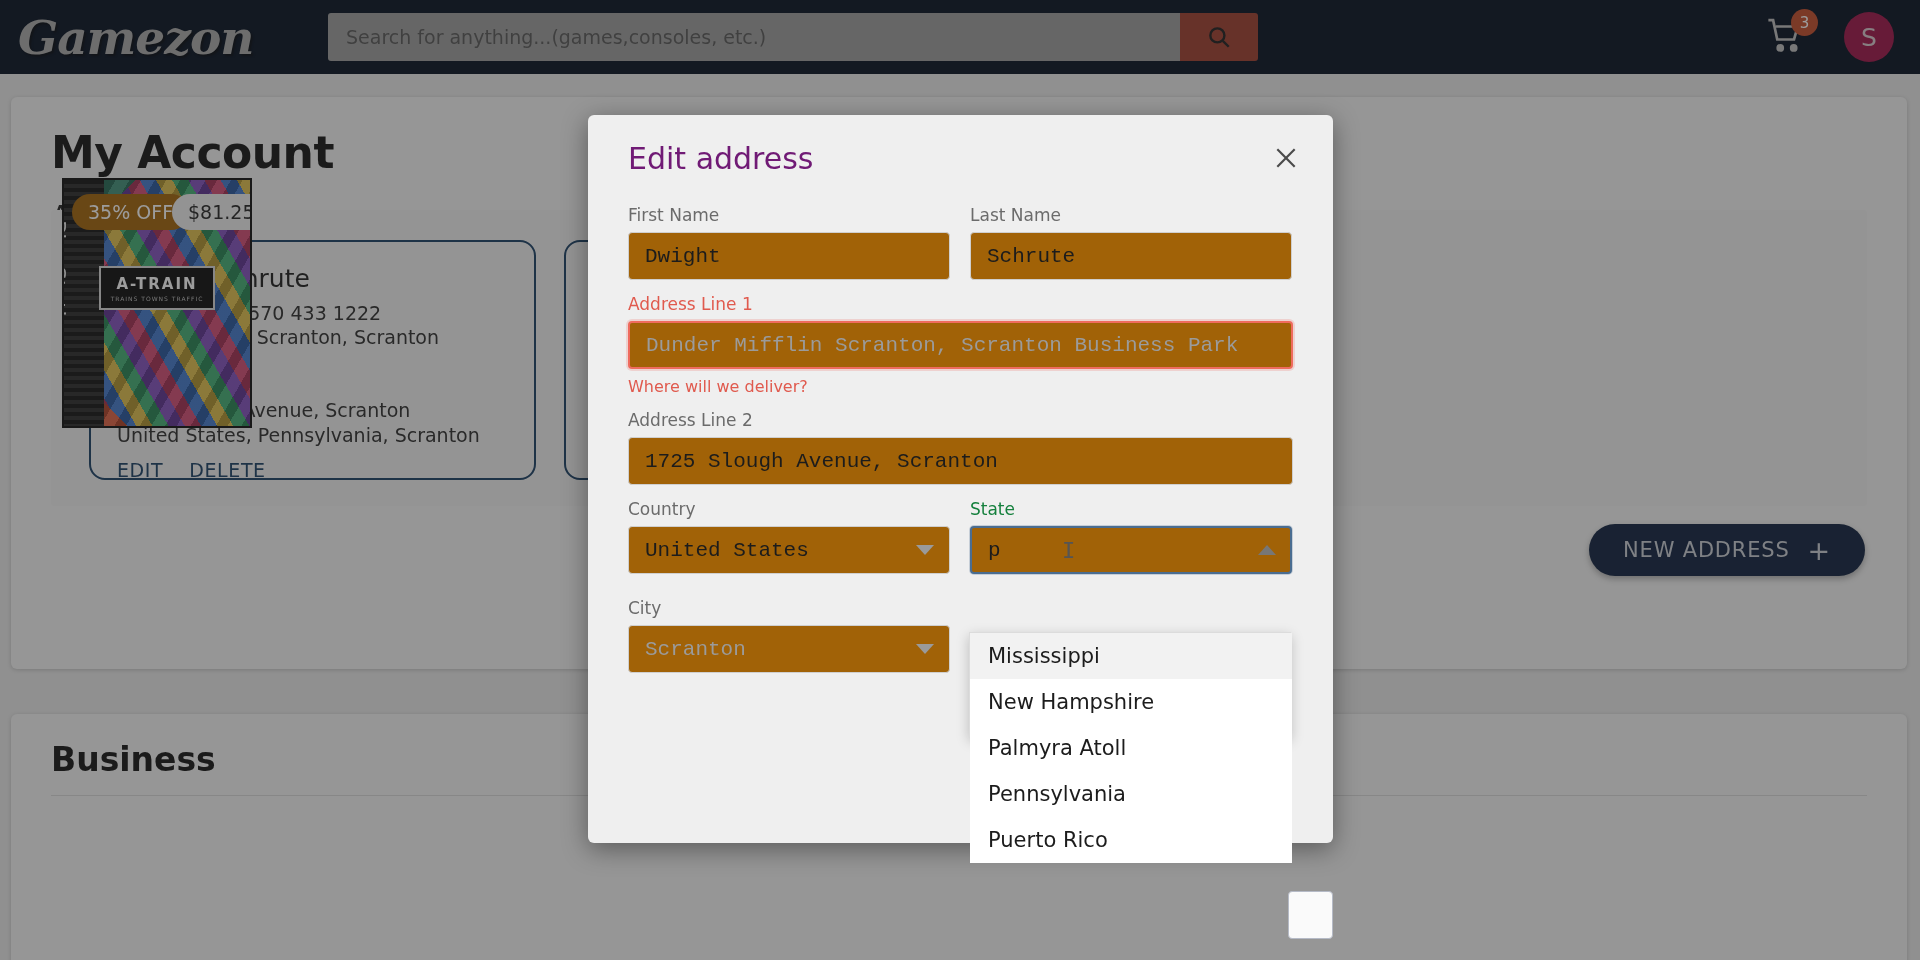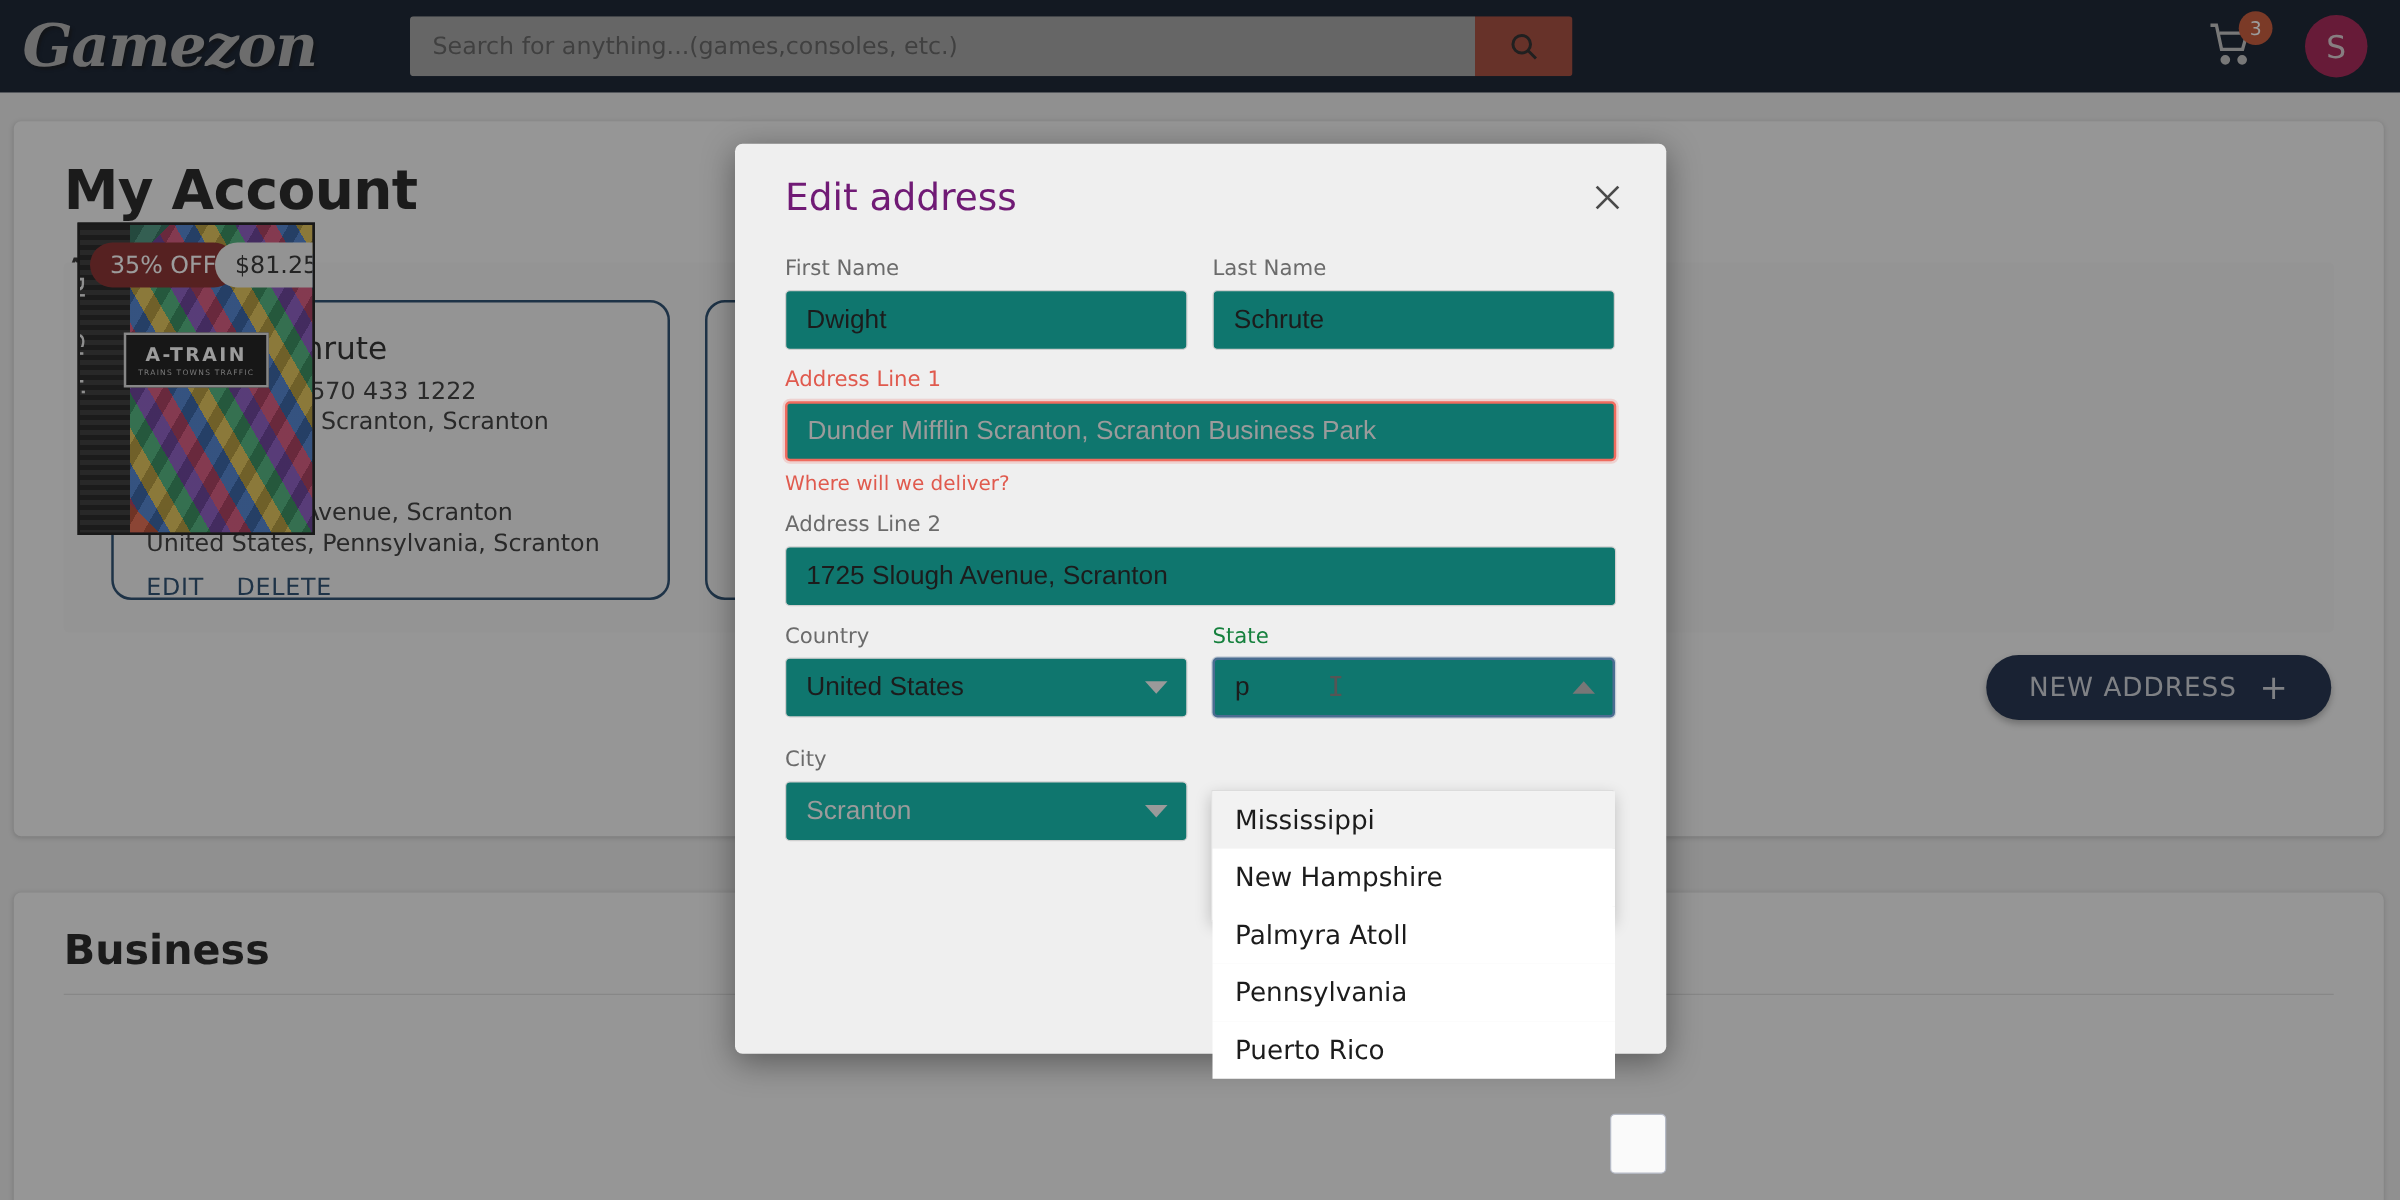--- a/index.html
+++ b/index.html
@@ -158,21 +158,21 @@
     width: 116px; height: 44px;
     background: #0b0b0b; border: 2px solid #d8d8d8;
     display: flex; flex-direction: column;
     align-items: center; justify-content: center;
     z-index: 3;
   }
   .atrain-title { color:#fff; font-size: 15px; letter-spacing: 2px; font-weight: 700; }
   .atrain-sub { color:#bdbdbd; font-size: 6px; letter-spacing: 1px; margin-top:2px; }
   .badge-off {
     position: absolute; left: 8px; top: 14px; z-index: 4;
-    background: #7f1d1d; color: #fff;
+    background: #a16207; color: #fff;
     border-radius: 30px; padding: 7px 16px;
     font-size: 19px;
   }
   .badge-price {
     position: absolute; left: 108px; top: 14px; z-index: 4;
     background: #efefef; color: #222;
     border-radius: 30px; padding: 7px 16px;
     font-size: 19px;
   }
 
@@ -210,25 +210,25 @@
   .field { margin-bottom: 14px; }
   .field.half { width: 322px; }
   .field.full { width: 665px; }
   .flabel {
     display: block; font-size: 17px; color: #6b6b6b; margin-bottom: 7px;
   }
   .flabel.error { color: #e05a4e; }
   .flabel.focus { color: #15803d; }
   .finput {
     width: 100%; height: 48px;
-    background: #0f766e;
+    background: #a16207;
     border: 1px solid #cfcfcf; border-radius: 4px;
     font-size: 21px; color: #1c1c1c;
     padding: 0 16px; outline: none;
-    font-family: Liberation Sans, sans-serif;
+    font-family: Liberation Mono, monospace;
   }
   .finput::placeholder { color: #9b9b9b; }
   .finput.error {
     border: 2px solid #ef6b5e;
     box-shadow: 0 0 0 2px rgba(239,107,94,.22);
   }
   .fhelp { margin-top: 8px; font-size: 16px; color: #e05a4e; }
   .select-wrap { position: relative; }
   .caret {
     position: absolute; right: 16px; top: 50%;

